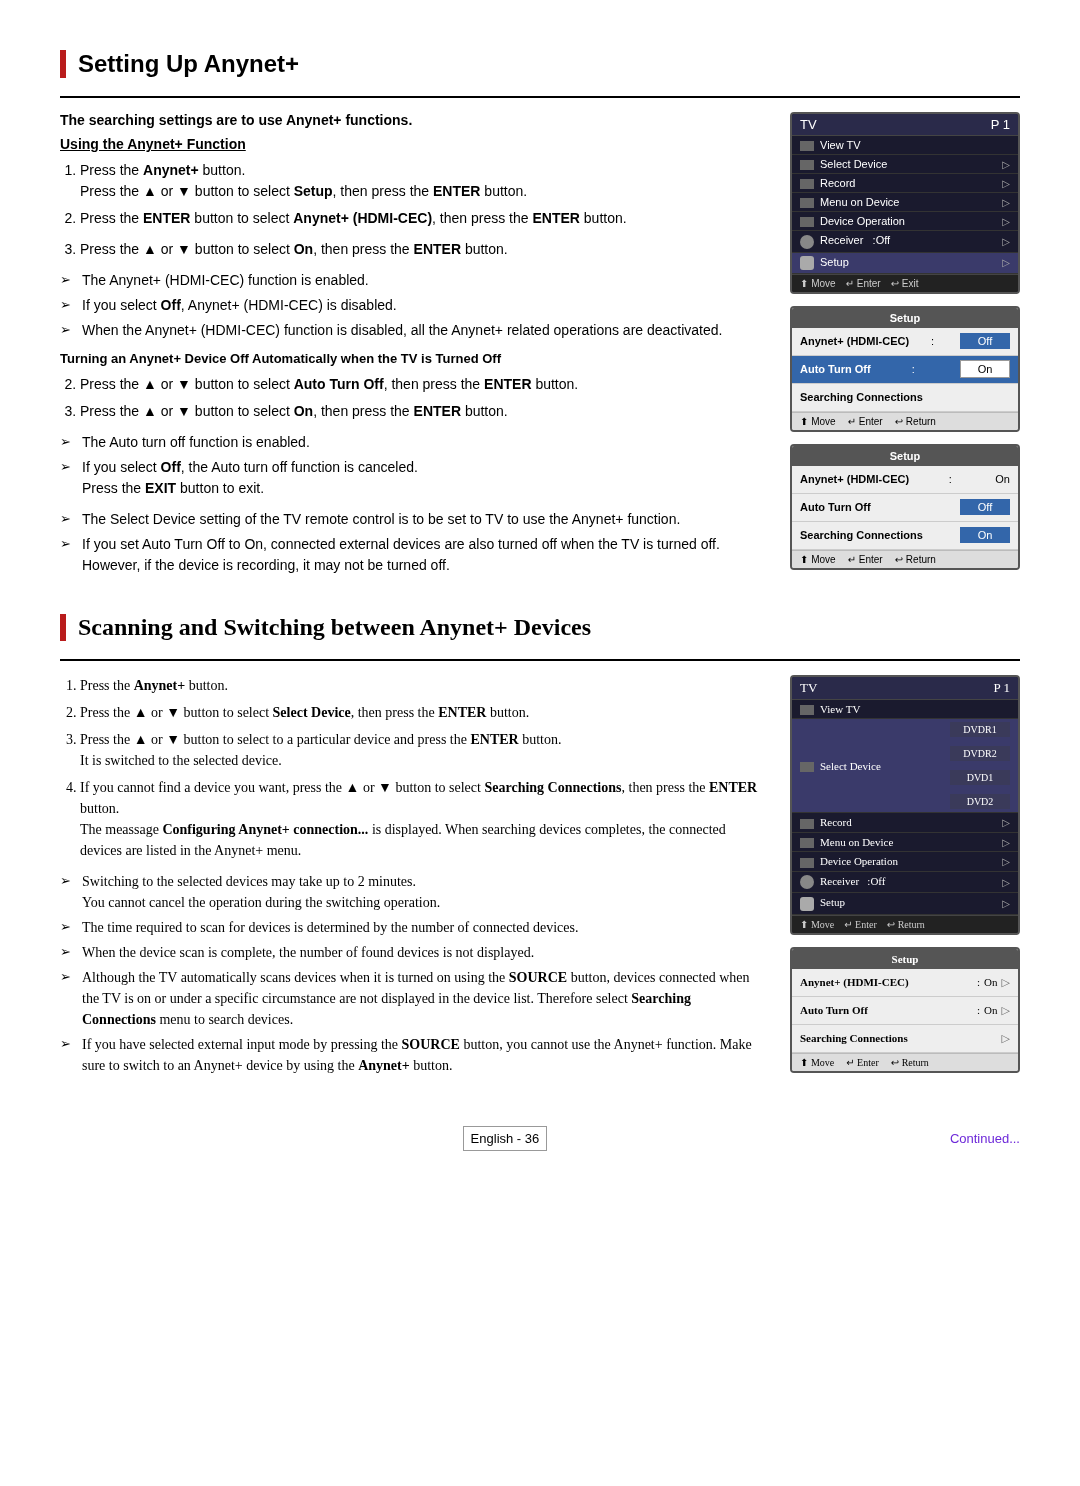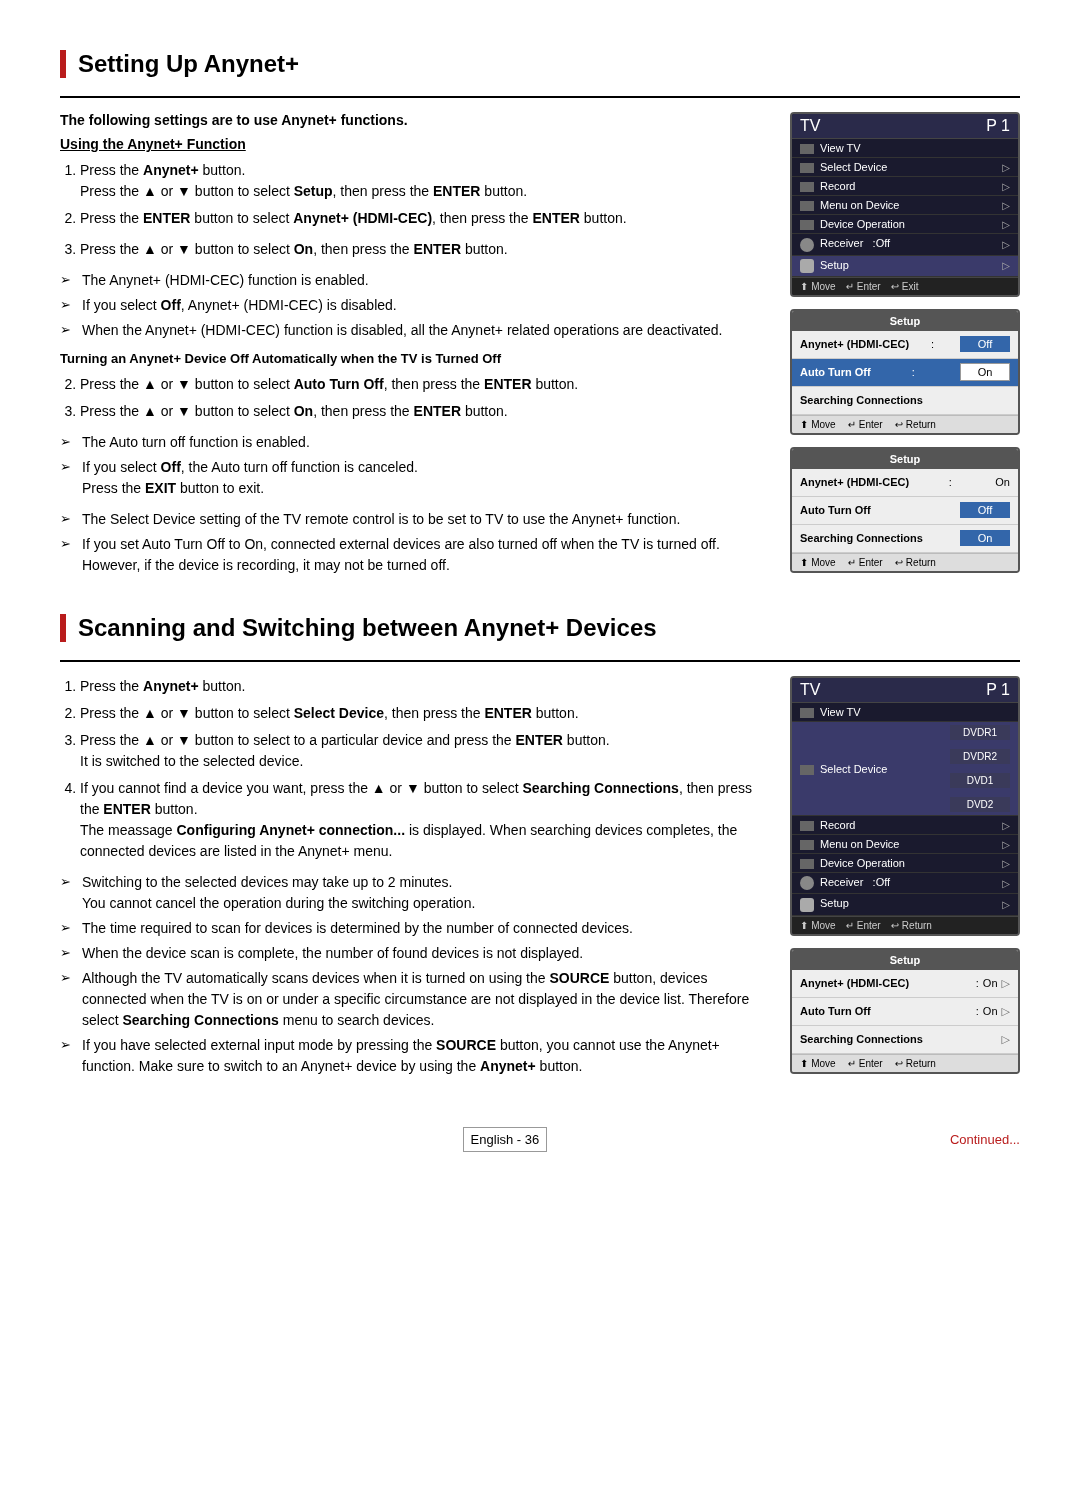--- a/index.html
+++ b/index.html
@@ -89,21 +89,21 @@
       color: #fff;
       font-size: 11px;
       margin-bottom: 12px;
       overflow: hidden;
     }
     .tv-header {
       background: #2a2a4a;
       padding: 3px 8px;
       display: flex;
       justify-content: space-between;
-      font-size: 16px;
+      font-size: 13px;
       border-bottom: 1px solid #444;
     }
     .tv-menu-item {
       display: flex;
       align-items: center;
       padding: 3px 8px;
       border-bottom: 1px solid #333;
       font-size: 11px;
       justify-content: space-between;
     }
@@ -174,21 +174,21 @@
     }
     .setup-footer {
       display: flex;
       gap: 12px;
       padding: 3px 8px;
       background: #ddd;
       font-size: 10px;
       border-top: 1px solid #bbb;
     }
 
-    .section-gap { margin-top: 28px; }
+    .section-gap { margin-top: 28px; font-family: Liberation Serif, serif; }
     .tv-menu-sub {
       background: #3a3a5a;
       min-width: 60px;
       padding: 2px 6px;
       font-size: 10px;
       text-align: center;
     }
 
     .page-footer {
       display: flex;
@@ -197,33 +197,33 @@
       margin-top: 30px;
       padding-top: 10px;
     }
     .page-number-box {
       border: 1px solid #999;
       padding: 4px 7px;
       font-size: 13px;
     }
     .continued-text {
       font-size: 13px;
-      color: #b91c1c;
+      color: #6d28d9;
     }
   </style>
 </head>
 <body>
 
 <div>
   <h1 class="section-title">Setting Up Anynet+</h1>
   <hr class="section-divider">
 
   <div class="content-area">
     <div class="left-col">
-      <p class="intro-bold">The following settings are to use Anynet+ functions.</p>
+      <p class="intro-bold">The searching settings are to use Anynet+ functions.</p>
       <p class="sub-heading">Using the Anynet+ Function</p>
 
       <ol class="steps">
         <li>
           Press the <b>Anynet+</b> button.<br>
           Press the ▲ or ▼ button to select <b>Setup</b>, then press the <b>ENTER</b> button.
         </li>
         <li>
           Press the <b>ENTER</b> button to select <b>Anynet+ (HDMI-CEC)</b>, then press the <b>ENTER</b> button.
         </li>

